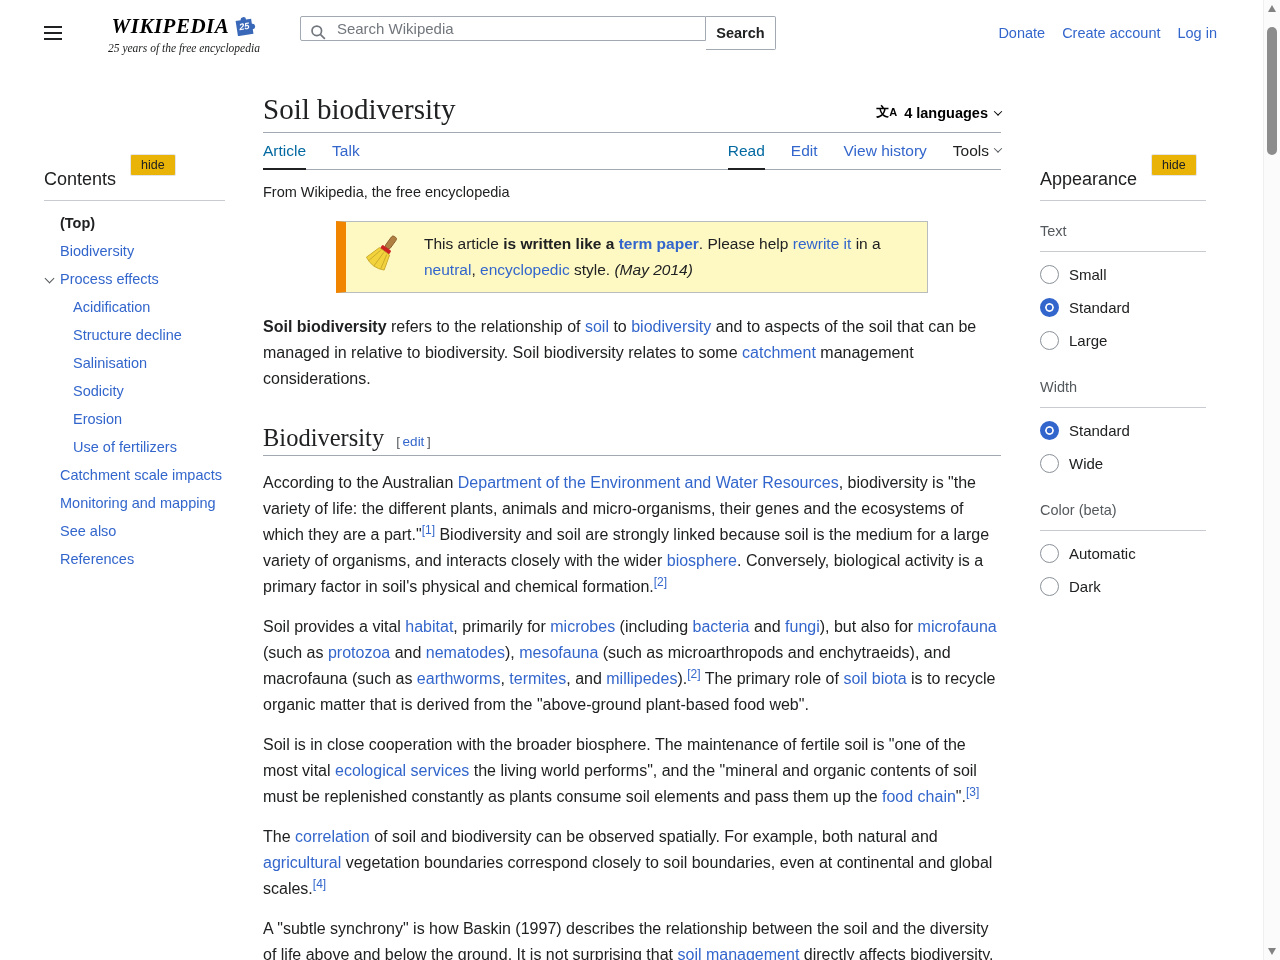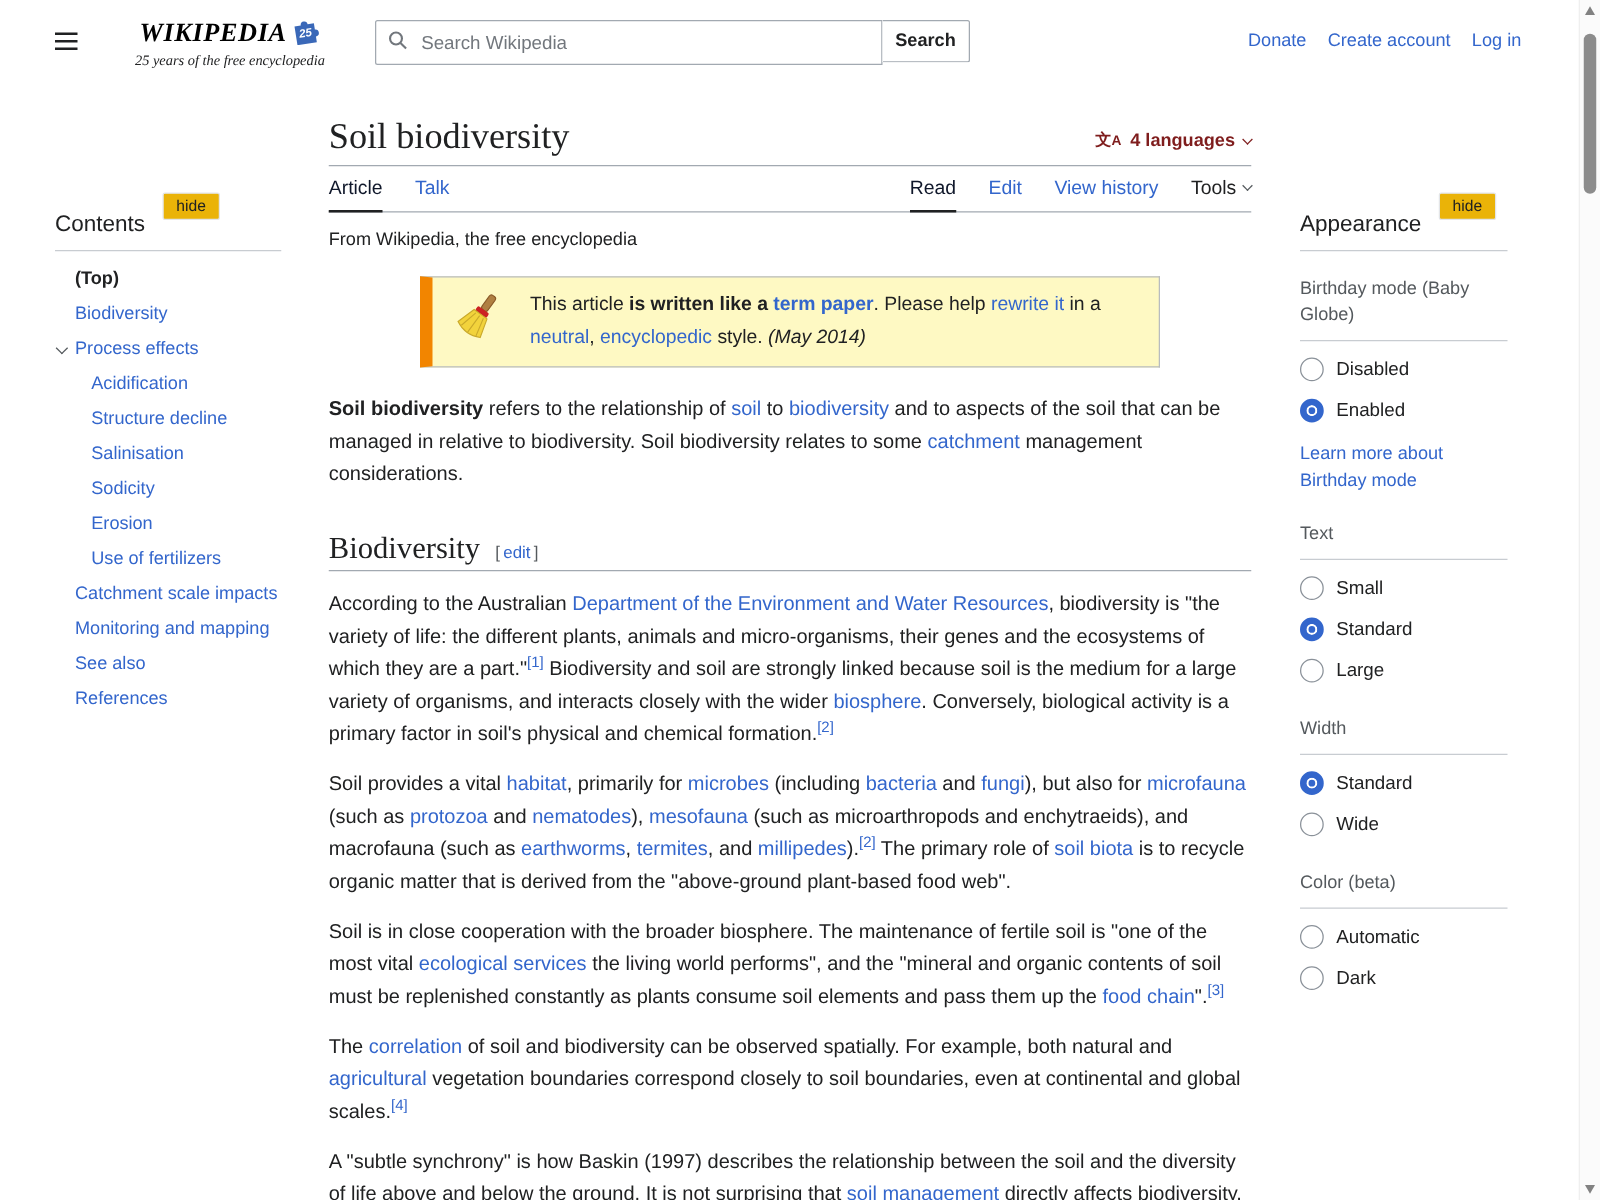--- a/index.html
+++ b/index.html
@@ -9,21 +9,21 @@
 
   
   .header { display:flex; align-items:center; height:66px; }
   .hamburger { margin-left:40px; background:none; border:none; cursor:pointer; display:flex; flex-direction:column; gap:3.6px; padding:4px; }
   .hamburger span { display:block; width:18px; height:2.4px; background:#202122; }
   .logo { margin-left:42px; text-align:right; font-family:"Liberation Serif", serif;font-style:italic; }
   .logo-top { display:flex; align-items:center; justify-content:center; gap:3px; }
   .logo-word { font-size:21px; font-weight:600; letter-spacing:0.5px; color:#000; }
   .logo-tag { font-size:11.5px; margin-top:2px; color:#202122; }
   .search-wrap { margin-left:40px; display:flex; height:34px; position:relative; }
-  .search-input { width:406px; height:36px; border:1px solid #a2a9b1; border-radius:2px 0 0 2px; padding:0 8px 0 36px; font-size:15px; color:#000000; font-family:"Liberation Sans", sans-serif; }
+  .search-input { width:406px; height:25px; border:1px solid #a2a9b1; border-radius:2px 0 0 2px; padding:0 8px 0 36px; font-size:15px; color:#000000; font-family:"Liberation Sans", sans-serif; }
   .search-input::placeholder { color:#72777d; }
   .search-icon { position:absolute; left:10px; top:8px; }
   .search-btn { width:70px; height:34px; border:1px solid #a2a9b1; border-left:none; background:#fff; font-weight:bold; font-size:14.5px; color:#202122; border-radius:0 2px 2px 0; cursor:pointer; font-family:"Liberation Sans", sans-serif; }
   .header-links { margin-left:auto; margin-right:46px; display:flex; gap:17px; font-size:14.5px; }
   .link { color:#3366cc; text-decoration:none; cursor:pointer; }
   .b { font-weight:bold; }
   .i { font-style:italic; }
 
   
   .layout { display:flex; align-items:flex-start; }
@@ -36,28 +36,28 @@
   .panel-title { font-size:18px; font-weight:normal;margin-top:29px; }
   .hide-btn { font-size:12.5px; background:#eab308; border:1px solid #e3e5e8; border-radius:2px; padding:3px 10px; color:#202122; cursor:pointer; font-family:"Liberation Sans", sans-serif; }
   .toc-item { position:relative; font-size:14.5px; padding:6px 0 6px 16px; color:#3366cc; cursor:pointer; }
   .toc-item.lvl2 { padding-left:29px; }
   .toc-item.current { color:#202122; font-weight:bold; }
   .toc-chev { position:absolute; left:2px; top:10px; width:7px; height:7px; border-right:1.8px solid #54595d; border-bottom:1.8px solid #54595d; transform:rotate(45deg); }
 
   
   .title-row { display:flex; justify-content:space-between; align-items:flex-end; border-bottom:1px solid #a2a9b1; padding-bottom:5px; }
   h1 { font-family:"Liberation Serif", serif; font-size:29px; font-weight:normal; line-height:1.2; }
-  .lang-btn { color:#7f1d1d; font-weight:bold; font-size:14.5px; display:flex; align-items:center; gap:7px; cursor:pointer; padding-bottom:6px; }
+  .lang-btn { color:#000000; font-weight:bold; font-size:14.5px; display:flex; align-items:center; gap:7px; cursor:pointer; padding-bottom:6px; }
   .lang-ico { font-size:13px; line-height:1; position:relative; top:-1px; }
   .lang-ico .la { font-size:11px; }
   .chev { display:inline-block; width:6px; height:6px; border-right:1.7px solid currentColor; border-bottom:1.7px solid currentColor; transform:rotate(45deg) translate(-1px,-1px); }
   .tabs-row { display:flex; justify-content:space-between; border-bottom:1px solid #a2a9b1; font-size:15.5px; }
   .tabs-left, .tabs-right { display:flex; gap:26px; }
   .tab { padding:9px 0 8px; color:#3366cc; cursor:pointer; display:flex; align-items:center; gap:6px; }
-  .tab.active { color:#0f172a; border-bottom:2px solid #202122; margin-bottom:-1px; }
+  .tab.active { color:#0369a1; border-bottom:2px solid #202122; margin-bottom:-1px; }
   .tab.dd { color:#202122; }
   .tab .chev { color:#54595d; margin-bottom:2px; }
   .subtitle { font-size:14.5px; margin-top:14px; }
 
   .notice { width:592px; margin:21px auto 4px; border:1px solid #b8bcbf; border-left:10px solid #f28500; background:#fef9c3; padding:9px 16px; display:flex; align-items:center; gap:20px; font-size:15.5px; line-height:26px; }
   .notice-text { flex:1; }
 
   .para { font-size:16px; line-height:26px; margin:14px 0; }
   .intro { margin-top:21px; }
   sup.ref { font-size:12px; line-height:0; }
@@ -219,32 +219,20 @@
         </div>
     </main>
 
     <aside class="appearance">
       <div class="panel-header">
         <span class="panel-title">Appearance</span>
         <button class="hide-btn">hide</button>
       </div>
       <div>
           <div class="app-group">
-            <div class="group-label">Birthday mode (Baby Globe)</div>
-            <div class="option">
-              <span class="radio"></span>
-              <span>Disabled</span>
-            </div>
-            <div class="option">
-              <span class="radio checked"></span>
-              <span>Enabled</span>
-            </div>
-            <div class="group-link link">Learn more about Birthday mode</div>
-          </div>
-          <div class="app-group">
             <div class="group-label">Text</div>
             <div class="option">
               <span class="radio"></span>
               <span>Small</span>
             </div>
             <div class="option">
               <span class="radio checked"></span>
               <span>Standard</span>
             </div>
             <div class="option">

